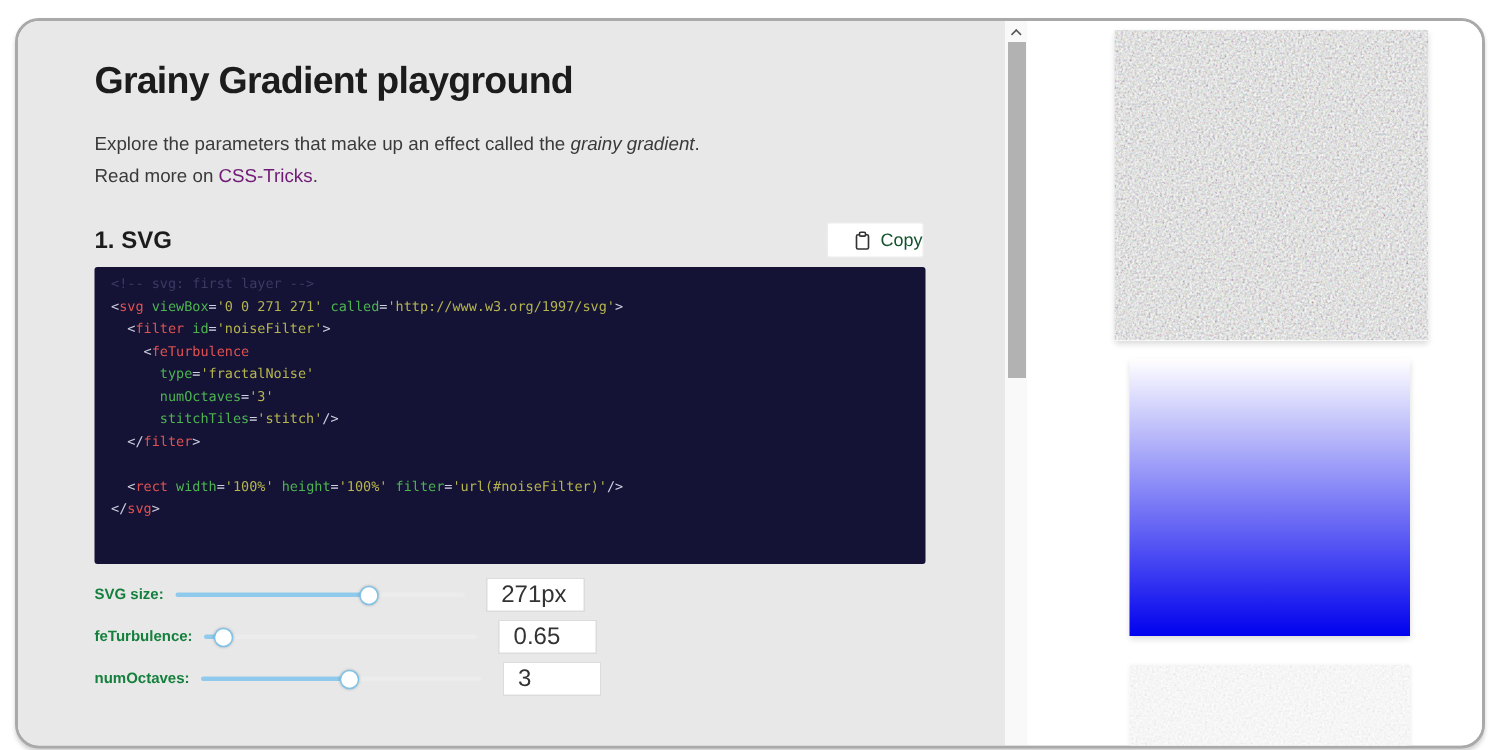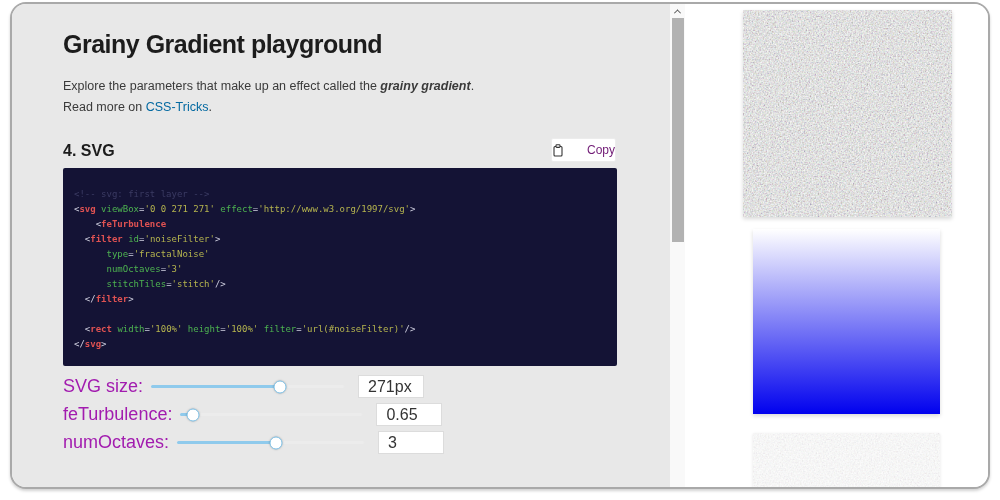--- a/index.html
+++ b/index.html
@@ -1,51 +1,51 @@
 <!DOCTYPE html>
 <html><head>
 <meta charset="utf-8">
 <style>
   * { margin:0; padding:0; box-sizing:border-box; }
   html,body { width:1000px; height:500px; background:#ffffff; font-family:"Liberation Sans", sans-serif; overflow:hidden; }
   .stage { position:relative; width:1000px; height:500px; background:#fff; }
 
-  .frame { position:absolute; left:10px; top:2px; width:980px; height:487px;
+  .frame { position:absolute; left:10px; top:12px; width:980px; height:487px;
            border:2px solid #a9a9a9; border-radius:16px; overflow:hidden; background:#fff;
            box-shadow:0 2px 3px rgba(0,0,0,.18); }
 
   .main { position:absolute; left:0; top:0; width:658px; height:100%; background:#e8e8e8; }
 
   .page-title { position:absolute; left:51px; top:26px; font-size:25px; font-weight:800;
                 color:#1c1c1c; letter-spacing:-0.5px; }
   .intro { position:absolute; left:51px; top:72px; font-size:12.5px; color:#3a3a3a; line-height:21px; }
-  .intro a { color:#0369a1; text-decoration:none; cursor:pointer; }
-  .intro em { font-style:italic;font-weight:bold; }
+  .intro a { color:#701a75; text-decoration:none; cursor:pointer; }
+  .intro em { font-style:italic; }
 
   .section-heading { position:absolute; left:51px; top:138px; font-size:16px; font-weight:800; color:#1c1c1c; }
 
   .copy-btn { position:absolute; left:539px; top:134px; width:65px; height:24px;
               background:#fff; border:1px solid #ececec; border-radius:2px;
-              display:flex; align-items:center; justify-content:space-between; gap:6px;
-              font-size:12px; color:#701a75; cursor:pointer; }
+              display:flex; align-items:center; justify-content:flex-end; gap:6px;
+              font-size:12px; color:#14532d; cursor:pointer; }
   .copy-btn svg { display:block; }
 
   .code-block { position:absolute; left:51px; top:164px; width:554px; height:198px;
-                background:#141335; border-radius:2px; padding:19px 11px;
+                background:#141335; border-radius:2px; padding:5px 11px;
                 font-family:"DejaVu Sans Mono", monospace; font-size:9px; line-height:15px; }
   .code-line { white-space:pre; }
   .tk-c { color:#3b3b63; }
   .tk-p { color:#d0d0e0; }
-  .tk-t { color:#e05252;font-weight:bold; }
+  .tk-t { color:#e05252; }
   .tk-a { color:#4db350; }
   .tk-v { color:#b5b44e; }
 
   .controls { position:absolute; left:51px; top:371px; width:480px; }
   .ctl-row { display:flex; align-items:center; height:23px; margin-bottom:5px; }
-  .ctl-label { font-size:18px; color:#a21caf; margin-right:8px; white-space:nowrap; }
+  .ctl-label { font-size:10px; color:#15803d; margin-right:8px; white-space:nowrap;font-weight:bold; }
   .slider { position:relative; height:16px; cursor:pointer; }
   .slider .track { position:absolute; left:0; right:0; top:6.5px; height:3px; background:#ececec; border-radius:2px; }
   .slider .fill  { position:absolute; left:0; top:6.5px; height:3px; background:#8fcaec; border-radius:2px; }
   .slider .thumb { position:absolute; top:8px; width:13px; height:13px; border-radius:50%;
                    background:#fff; border:1.5px solid #7fc2e8; transform:translate(-50%,-50%);
                    box-shadow:0 0 2px rgba(0,0,0,.25); cursor:grab; }
   .val-box { width:66px; height:23px; margin-left:14px; background:#fff; border:1px solid #dcdcdc;
              font-family:"Liberation Sans", sans-serif; font-size:16px; color:#333; padding-left:9px; outline:none; }
 
   .vscroll { position:absolute; left:658px; top:0; width:15px; height:100%; background:#f9f9f9; }
@@ -70,37 +70,37 @@
   <div class="frame">
 
     <div class="main">
       <h1 class="page-title">Grainy Gradient playground</h1>
 
       <p class="intro">
         <span><span>Explore the parameters that make up an effect called the </span><em>grainy gradient</em><span>.</span></span><br>
         <span><span>Read more on </span><a>CSS-Tricks</a><span>.</span></span>
       </p>
 
-      <h2 class="section-heading">4. SVG</h2>
+      <h2 class="section-heading">1. SVG</h2>
 
       <button class="copy-btn">
         <span>
           <svg width="12" height="13" viewBox="0 0 12 13" fill="none" stroke="#333" stroke-width="1.1">
             <rect x="2" y="2.5" width="8" height="9.5" rx="1"></rect>
             <rect x="4" y="0.8" width="4" height="2.6" rx="0.8" fill="#fff"></rect>
           </svg>
         </span>
         <span>Copy</span>
       </button>
 
       <div class="code-block">
           <div class="code-line"><span class="tk-c">&lt;!-- svg: first layer --&gt;</span></div>
-          <div class="code-line"><span class="tk-p">&lt;</span><span class="tk-t">svg</span><span class="tk-p"> </span><span class="tk-a">viewBox</span><span class="tk-p">=</span><span class="tk-v">'0 0 271 271'</span><span class="tk-p"> </span><span class="tk-a">effect</span><span class="tk-p">=</span><span class="tk-v">'http://www.w3.org/1997/svg'</span><span class="tk-p">&gt;</span></div>
+          <div class="code-line"><span class="tk-p">&lt;</span><span class="tk-t">svg</span><span class="tk-p"> </span><span class="tk-a">viewBox</span><span class="tk-p">=</span><span class="tk-v">'0 0 271 271'</span><span class="tk-p"> </span><span class="tk-a">called</span><span class="tk-p">=</span><span class="tk-v">'http://www.w3.org/1997/svg'</span><span class="tk-p">&gt;</span></div>
+          <div class="code-line"><span class="tk-p">  &lt;</span><span class="tk-t">filter</span><span class="tk-p"> </span><span class="tk-a">id</span><span class="tk-p">=</span><span class="tk-v">'noiseFilter'</span><span class="tk-p">&gt;</span></div>
           <div class="code-line"><span class="tk-p">    &lt;</span><span class="tk-t">feTurbulence</span></div>
-          <div class="code-line"><span class="tk-p">  &lt;</span><span class="tk-t">filter</span><span class="tk-p"> </span><span class="tk-a">id</span><span class="tk-p">=</span><span class="tk-v">'noiseFilter'</span><span class="tk-p">&gt;</span></div>
           <div class="code-line"><span class="tk-p">      </span><span class="tk-a">type</span><span class="tk-p">=</span><span class="tk-v">'fractalNoise'</span></div>
           <div class="code-line"><span class="tk-p">      </span><span class="tk-a">numOctaves</span><span class="tk-p">=</span><span class="tk-v">'3'</span></div>
           <div class="code-line"><span class="tk-p">      </span><span class="tk-a">stitchTiles</span><span class="tk-p">=</span><span class="tk-v">'stitch'</span><span class="tk-p">/&gt;</span></div>
           <div class="code-line"><span class="tk-p">  &lt;/</span><span class="tk-t">filter</span><span class="tk-p">&gt;</span></div>
           <div class="code-line">&nbsp;</div>
           <div class="code-line"><span class="tk-p">  &lt;</span><span class="tk-t">rect</span><span class="tk-p"> </span><span class="tk-a">width</span><span class="tk-p">=</span><span class="tk-v">'100%'</span><span class="tk-p"> </span><span class="tk-a">height</span><span class="tk-p">=</span><span class="tk-v">'100%'</span><span class="tk-p"> </span><span class="tk-a">filter</span><span class="tk-p">=</span><span class="tk-v">'url(#noiseFilter)'</span><span class="tk-p">/&gt;</span></div>
           <div class="code-line"><span class="tk-p">&lt;/</span><span class="tk-t">svg</span><span class="tk-p">&gt;</span></div>
         </div>
 
       <div class="controls">

